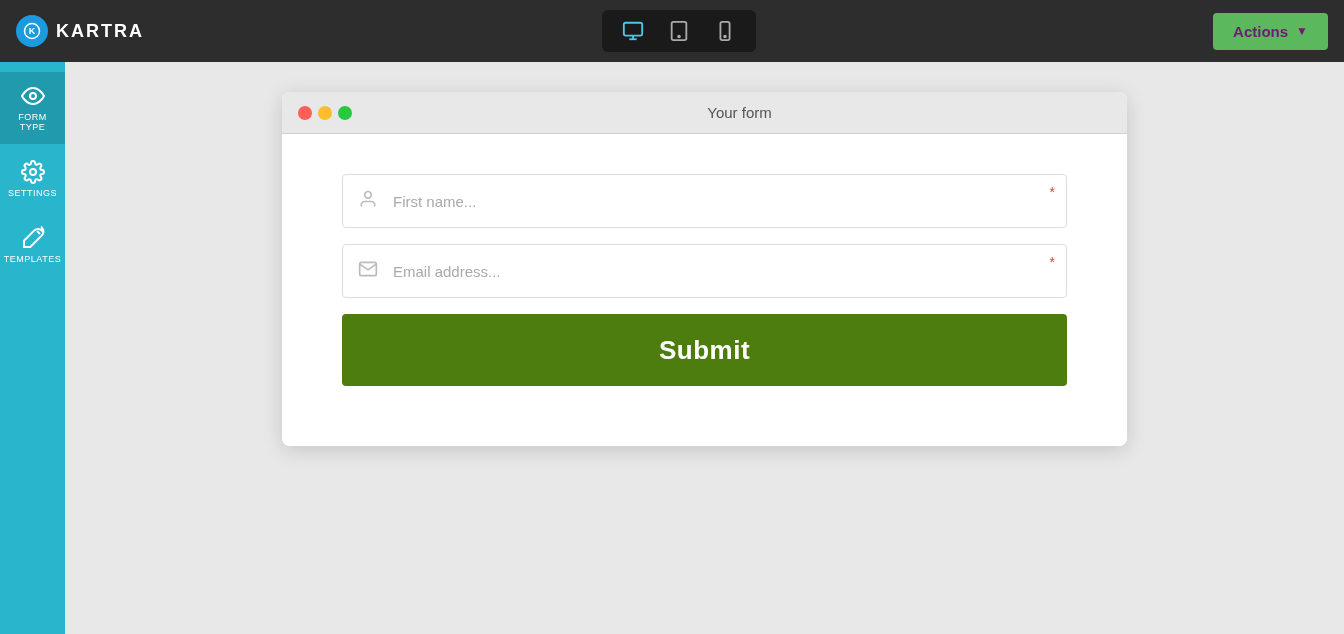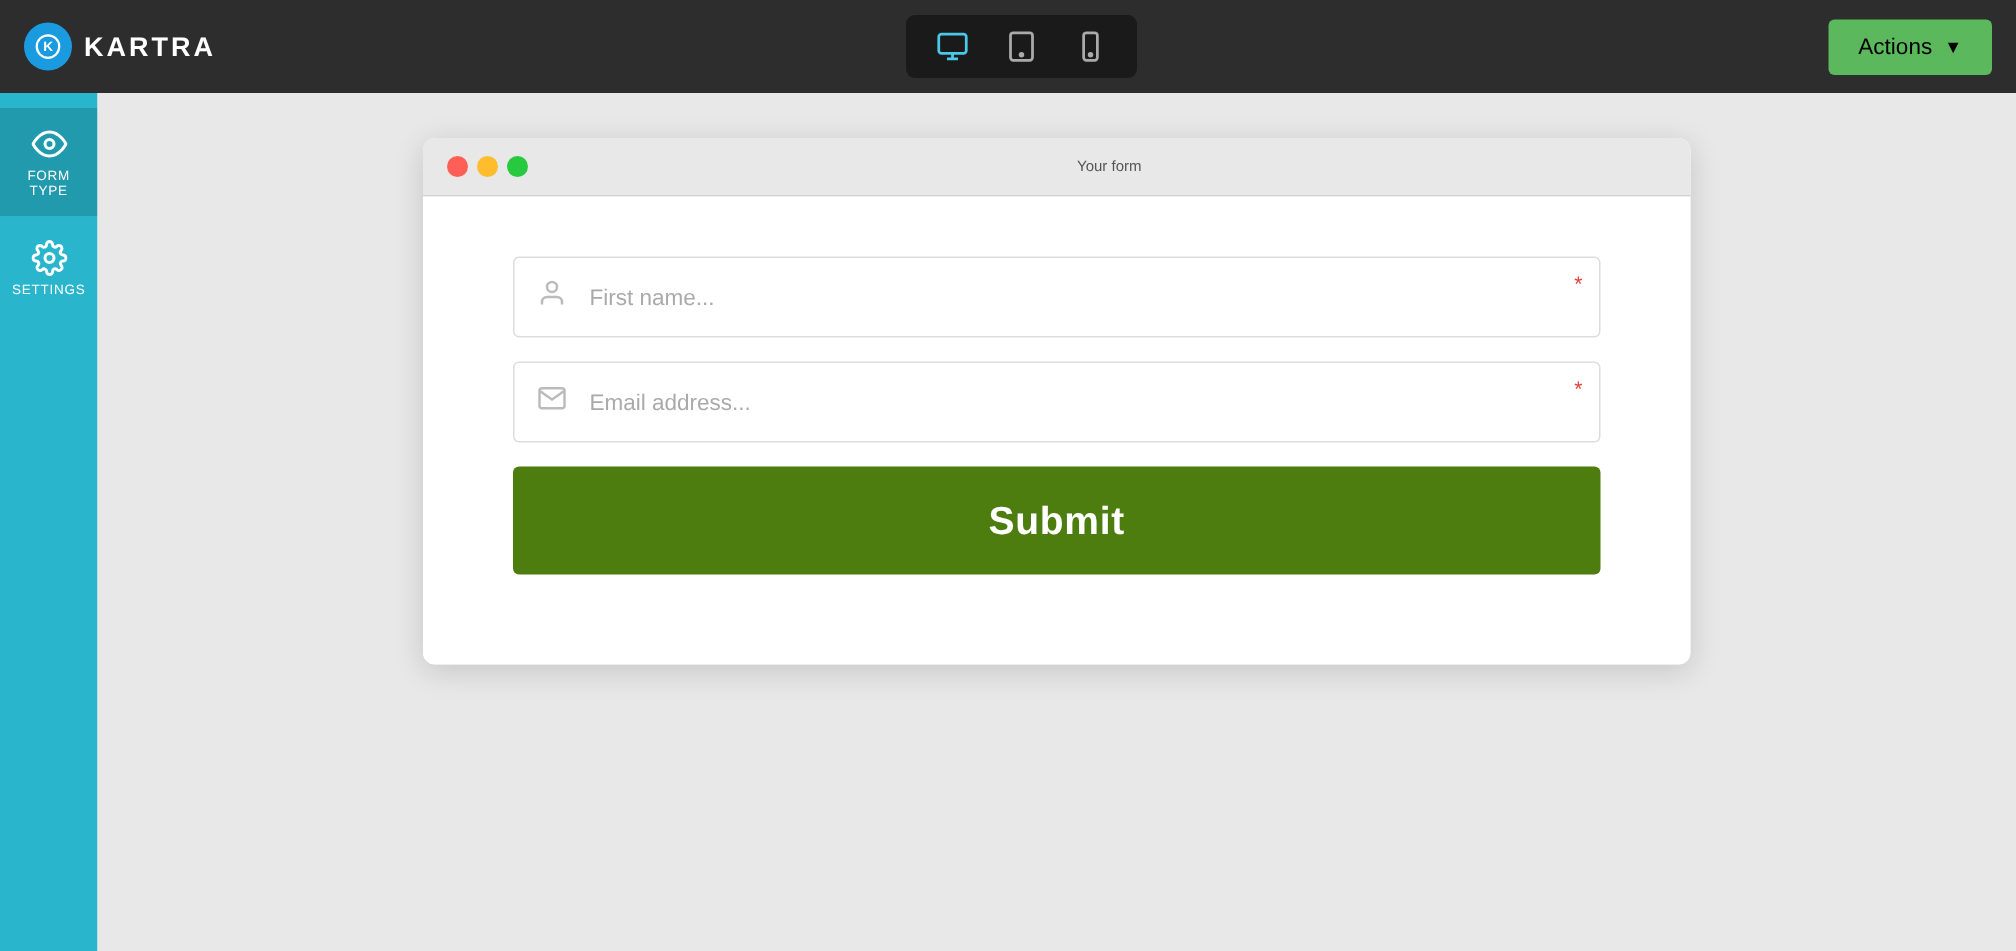--- a/index.html
+++ b/index.html
@@ -61,29 +61,30 @@
     }
     .device-btn.active {
       color: #4ac8e8;
     }
     .device-btn svg {
       width: 22px;
       height: 22px;
     }
     .actions-btn {
       background: #5cb85c;
-      color: #000000;
+      color: #701a75;
       border: none;
       border-radius: 4px;
       padding: 10px 20px;
       font-size: 15px;
       cursor: pointer;
       display: flex;
       align-items: center;
       gap: 8px;
+      font-weight: bold;
     }
     .actions-btn .chevron {
       font-size: 12px;
     }
 
     
     .main-layout {
       display: flex;
       height: calc(634px - 62px);
     }
@@ -158,21 +159,21 @@
       width: 14px;
       height: 14px;
       border-radius: 50%;
     }
     .dot-red { background: #ff5f56; }
     .dot-yellow { background: #ffbd2e; }
     .dot-green { background: #27c93f; }
     .browser-title {
       flex: 1;
       text-align: center;
-      font-size: 10px;
+      font-size: 15px;
       color: #555;
     }
 
     
     .form-content {
       background: white;
       padding: 40px 60px 60px;
     }
     .form-field {
       position: relative;
@@ -312,20 +313,27 @@
     </div>
 
     <div class="sidebar-item">
       <svg viewBox="0 0 24 24" fill="none" stroke="white" stroke-width="2">
         <circle cx="12" cy="12" r="3"></circle>
         <path d="M19.4 15a1.65 1.65 0 0 0 .33 1.82l.06.06a2 2 0 0 1-2.83 2.83l-.06-.06a1.65 1.65 0 0 0-1.82-.33 1.65 1.65 0 0 0-1 1.51V21a2 2 0 0 1-4 0v-.09A1.65 1.65 0 0 0 9 19.4a1.65 1.65 0 0 0-1.82.33l-.06.06a2 2 0 0 1-2.83-2.83l.06-.06A1.65 1.65 0 0 0 4.68 15a1.65 1.65 0 0 0-1.51-1H3a2 2 0 0 1 0-4h.09A1.65 1.65 0 0 0 4.6 9a1.65 1.65 0 0 0-.33-1.82l-.06-.06a2 2 0 0 1 2.83-2.83l.06.06A1.65 1.65 0 0 0 9 4.68a1.65 1.65 0 0 0 1-1.51V3a2 2 0 0 1 4 0v.09a1.65 1.65 0 0 0 1 1.51 1.65 1.65 0 0 0 1.82-.33l.06-.06a2 2 0 0 1 2.83 2.83l-.06.06A1.65 1.65 0 0 0 19.4 9a1.65 1.65 0 0 0 1.51 1H21a2 2 0 0 1 0 4h-.09a1.65 1.65 0 0 0-1.51 1z"></path>
       </svg>
       <span class="sidebar-item-label">SETTINGS</span>
     </div>
 
+    <div class="sidebar-item">
+      <svg viewBox="0 0 24 24" fill="none" stroke="white" stroke-width="2">
+        <path d="M20.84 4.61a5.5 5.5 0 0 0-7.78 0L3 14.67V21h6.33L20.84 9.39a5.5 5.5 0 0 0 0-7.78z"></path>
+        <line x1="16" y1="5" x2="19" y2="8"></line>
+      </svg>
+      <span class="sidebar-item-label">TEMPLATES</span>
+    </div>
 
 
   </div>
 
   <div class="content-area">
 
     <div class="browser-window">
 
       <div class="browser-titlebar">
         <div class="browser-dots">

